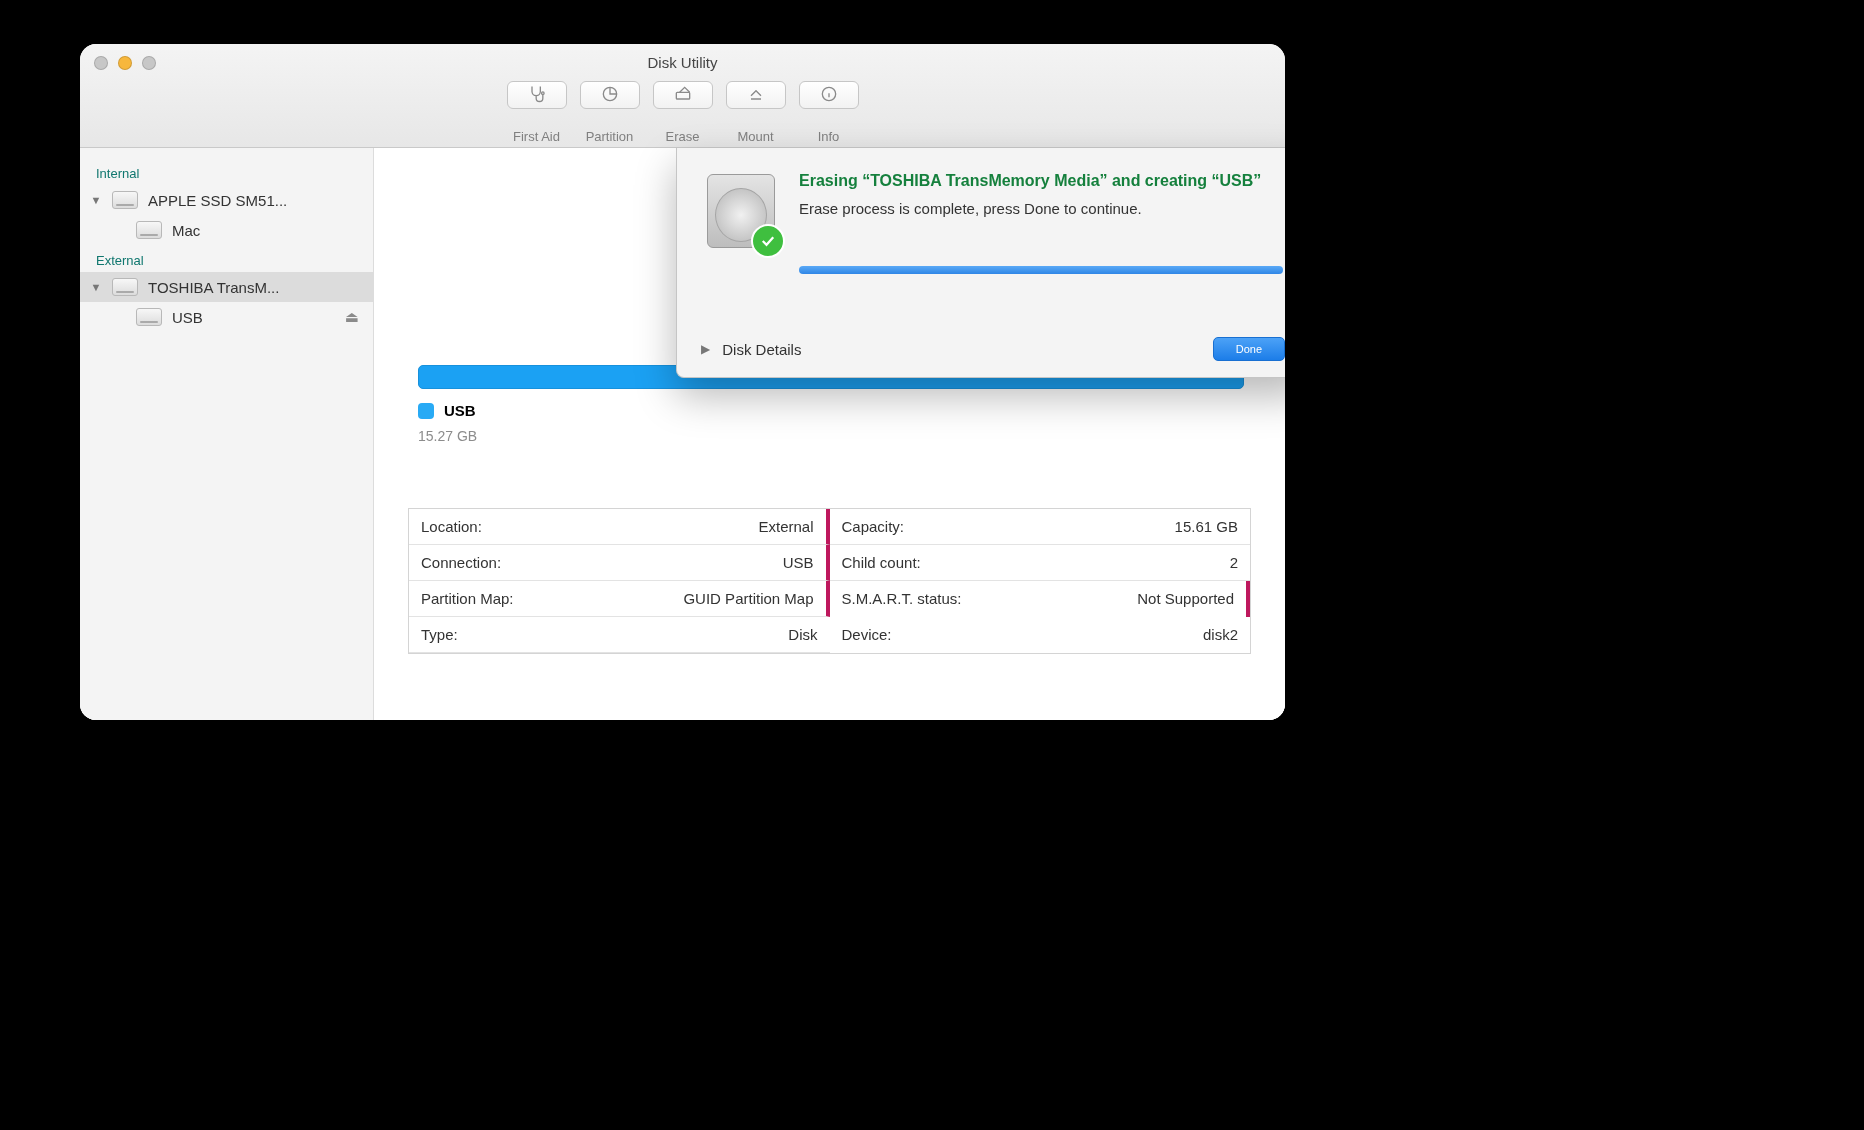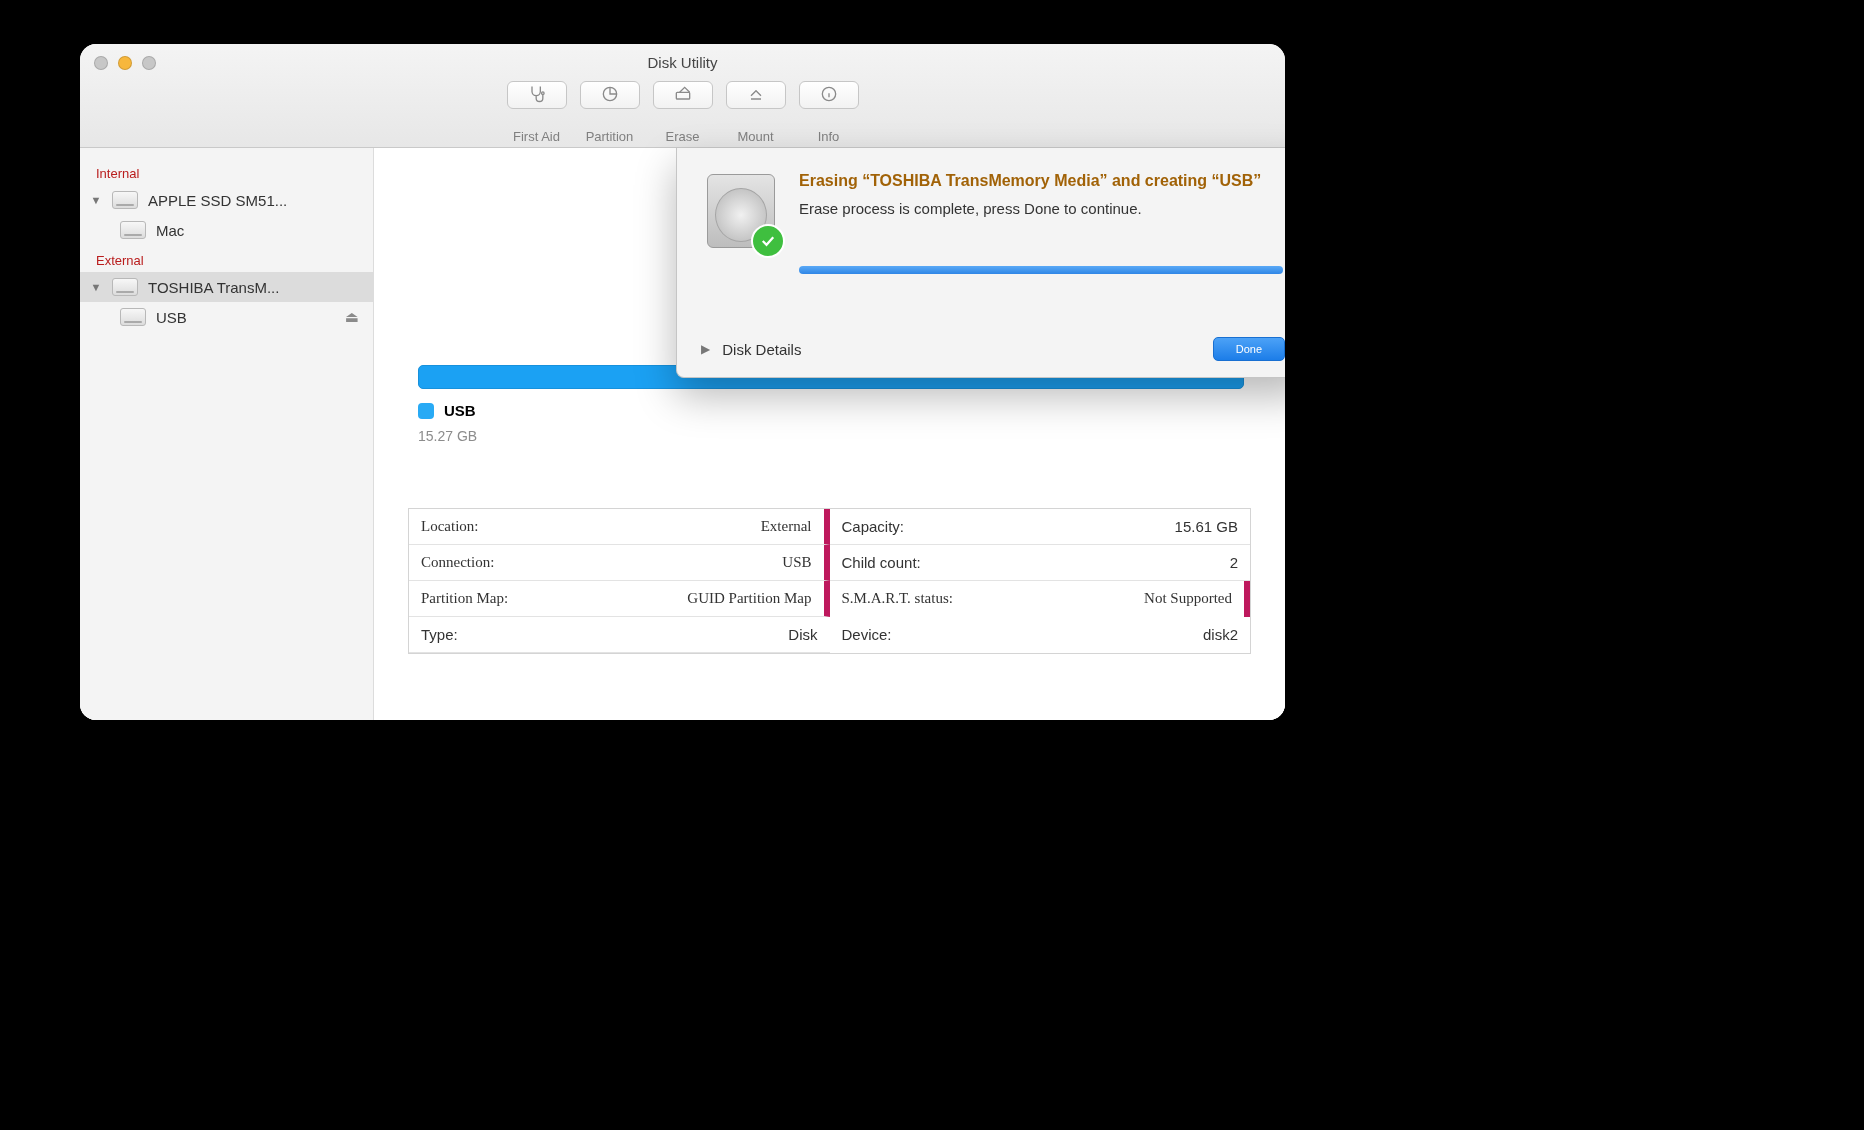--- a/index.html
+++ b/index.html
@@ -84,33 +84,33 @@
     background: #fff;
   }
   .sidebar {
     width: 294px;
     background: #f4f4f4;
     border-right: 1px solid #dcdcdc;
     padding-top: 10px;
     font-size: 15px;
   }
   .section-header {
-    color: #b91c1c;
+    color: #0f766e;
     font-size: 13px;
     padding: 8px 16px 4px;
   }
   .side-item {
     display: flex;
     align-items: center;
     gap: 10px;
     padding: 6px 10px;
     color: #333;
     position: relative;
   }
-  .side-item.indent { padding-left: 40px; }
+  .side-item.indent { padding-left: 56px; }
   .side-item.selected { background: #dcdcdc; }
   .disclosure {
     width: 12px;
     color: #777;
     font-size: 11px;
     text-align: center;
     user-select: none;
   }
   .drive-icon {
     width: 26px; height: 18px;
@@ -182,21 +182,21 @@
     font-size: 15px;
     color: #333;
     background: #fff;
   }
   .info-cell {
     display: flex;
     justify-content: space-between;
     padding: 9px 12px;
     border-bottom: 1px solid #e3e3e3;
   }
-  .info-grid .col-left { border-right: 6px solid #be185d; font-family: Liberation Serif, serif; }
+  .info-grid .col-left { border-right: 4px solid #be185d; }
   .info-cell.last { border-bottom: none; }
 
   
   .sheet {
     position: absolute;
     left: 302px;
     top: 0;
     width: 634px;
     height: 230px;
     background: #f4f4f4;
@@ -232,21 +232,21 @@
   .big-disk-icon .badge {
     position: absolute;
     right: -6px; bottom: -6px;
     width: 34px; height: 34px;
     background: #3fbf3f;
     border: 2px solid #fff;
     border-radius: 50%;
     display: flex; align-items: center; justify-content: center;
   }
   .big-disk-icon .badge svg { width: 18px; height: 18px; stroke: #fff; fill: none; stroke-width: 3; }
-  .sheet-title { font-weight: 700; font-size: 16px; color: #a16207; line-height: 1.35; }
+  .sheet-title { font-weight: 700; font-size: 16px; color: #15803d; line-height: 1.35; }
   .sheet-sub   { font-size: 15px; color: #333; margin-top: 8px; }
   .progress {
     margin-top: 14px;
     margin-left: 96px;
     height: 8px;
     background: #d0d0d0;
     border-radius: 4px;
     overflow: hidden;
   }
   .progress .fill {

